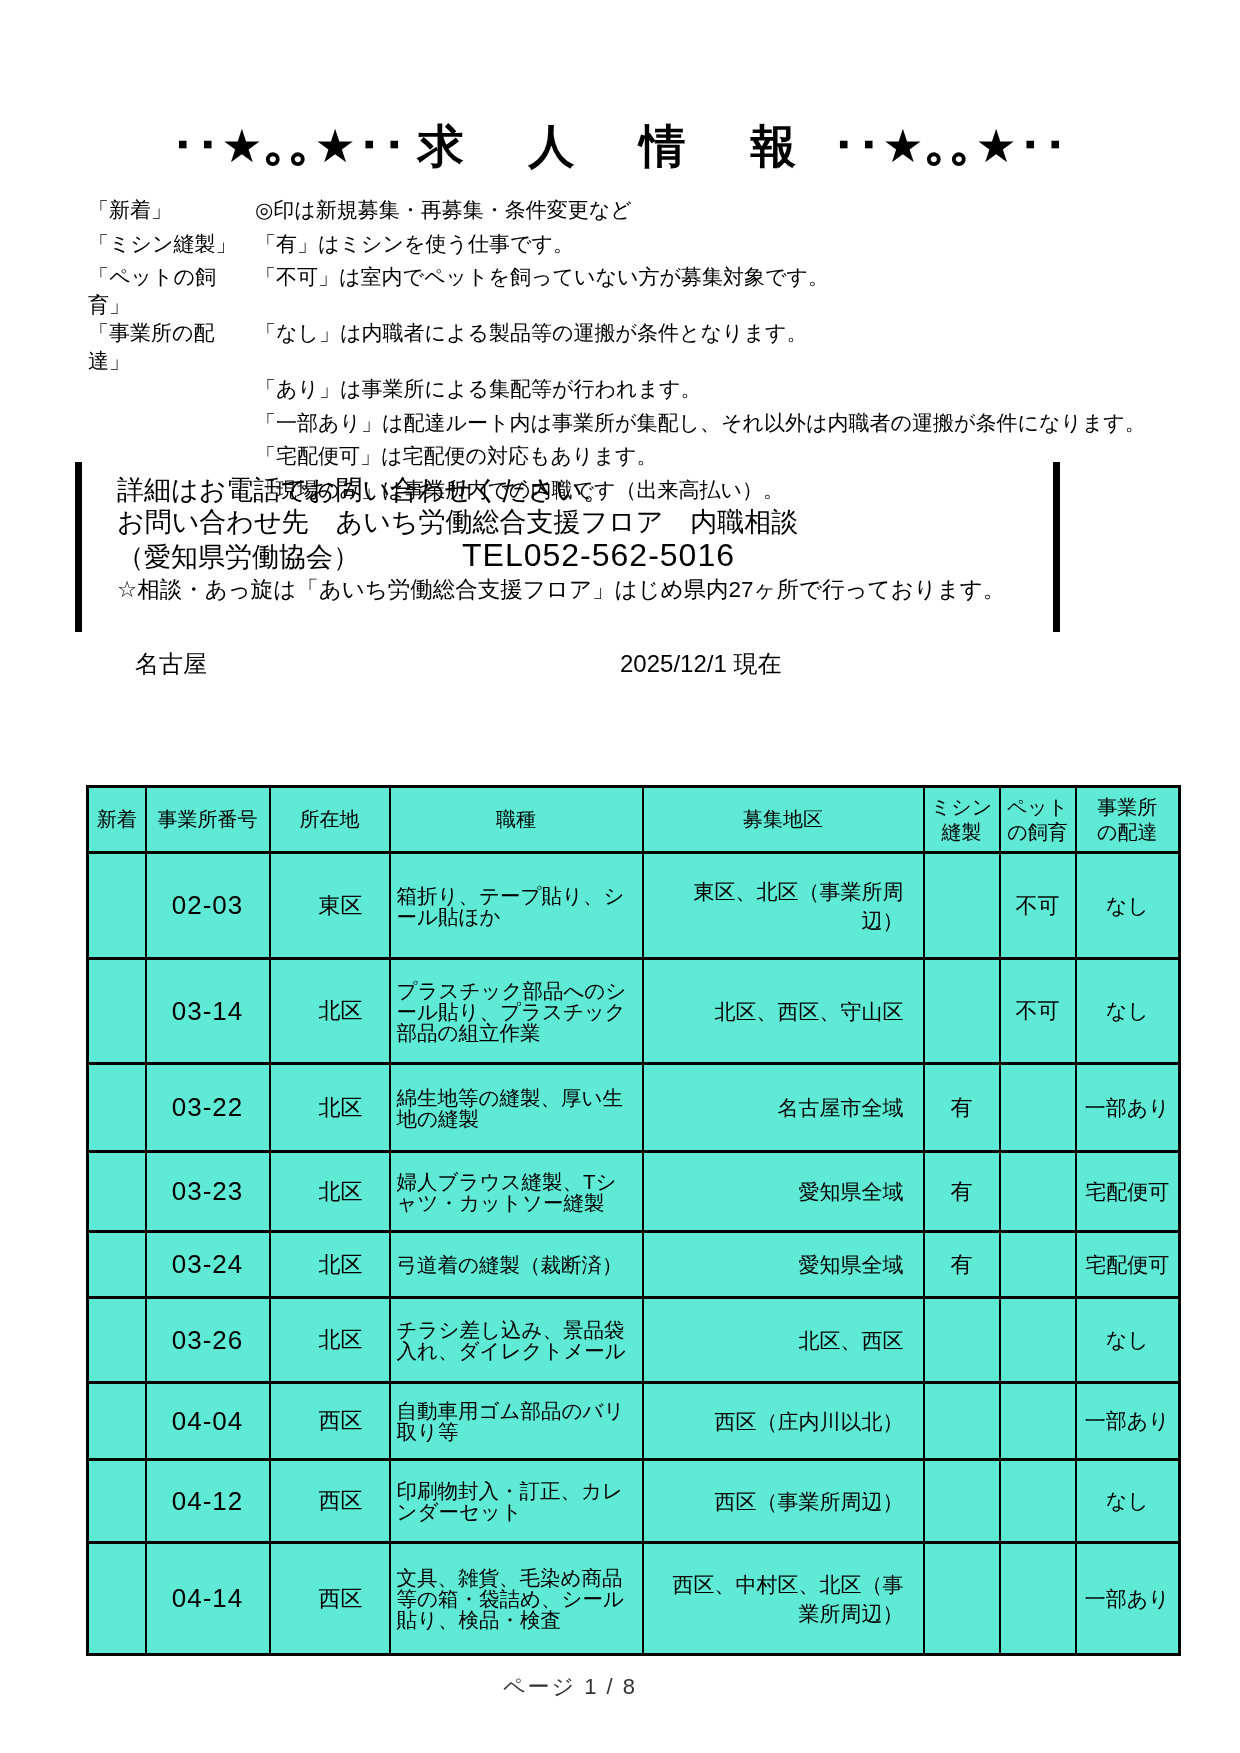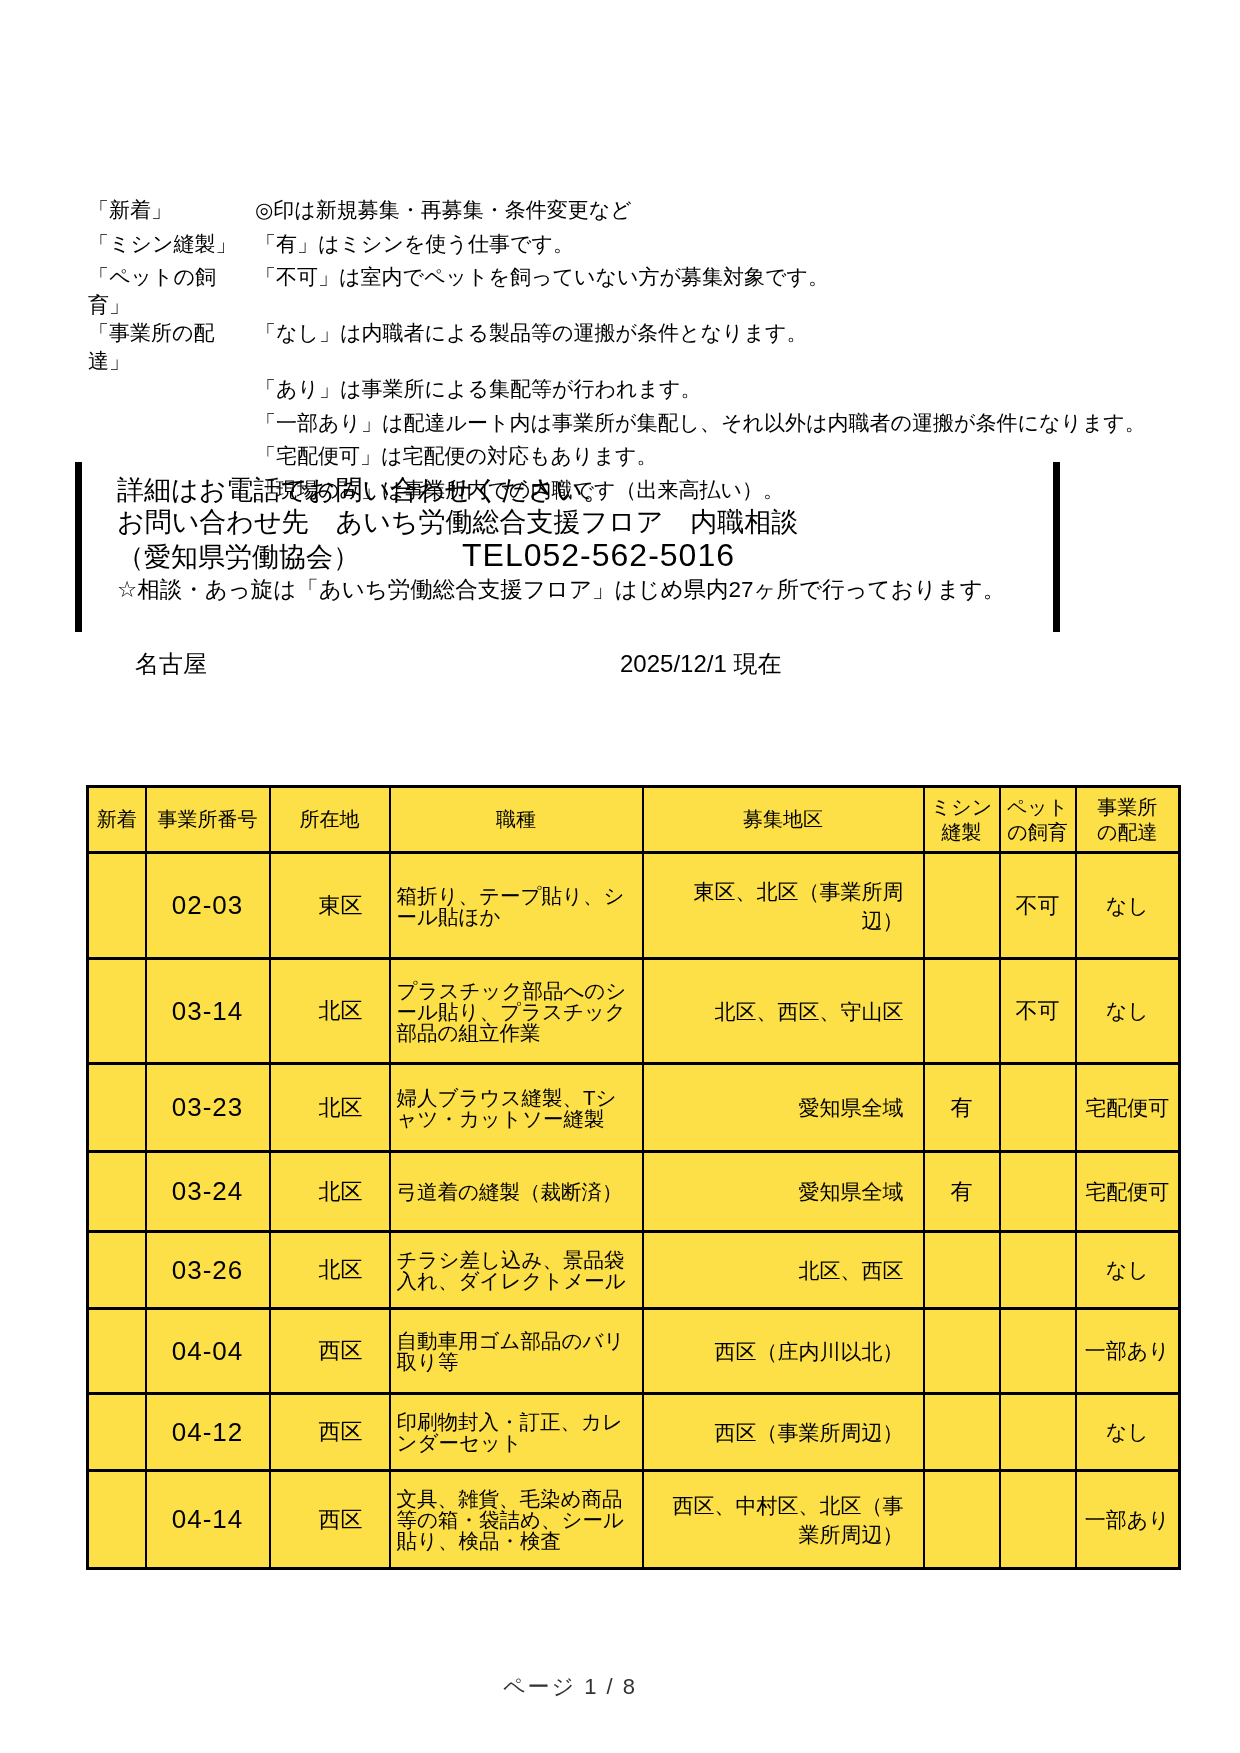--- a/index.html
+++ b/index.html
@@ -41,21 +41,21 @@
 
   
   .meta-row { position:absolute; top:648px; left:0; width:1240px; height:30px;padding-left:8px; }
   .meta-region { position:absolute; left:135px; font-size:24px; }
   .meta-date   { position:absolute; left:620px; font-size:24px; }
 
   
   table.jobs {
     position:absolute; top:785px; left:86px;
     border-collapse:collapse; table-layout:fixed;
-    width:1094px; background:#fde047;
+    width:1094px; background:#5eead4;
   }
   table.jobs th, table.jobs td {
     border:2px solid #000;
     border-top-width:3px; border-bottom-width:3px;
     overflow:hidden;
   }
   table.jobs { border:3px solid #000; }
   thead th {
     font-weight:normal; font-size:20px; text-align:center; vertical-align:middle;
     white-space:pre-line; line-height:25px; height:66px;
@@ -87,20 +87,23 @@
   .footer {
     position:absolute; top:1672px; left:0; width:1140px;
     text-align:center; font-size:22px; color:#333; letter-spacing:2px;
   }
 </style>
 </head>
 <body>
 
 <div class="page">
 
+  <div class="title">
+    <span class="deco">･･★｡｡★･･</span><span class="main">求 人 情 報</span><span class="deco">･･★｡｡★･･</span>
+  </div>
 
   <div class="legend">
     <div class="legend-row">
       <div class="legend-term">「新着」</div>
       <div class="legend-desc">◎印は新規募集・再募集・条件変更など</div>
     </div>
     <div class="legend-row">
       <div class="legend-term">「ミシン縫製」</div>
       <div class="legend-desc">「有」はミシンを使う仕事です。</div>
     </div>
@@ -187,20 +190,30 @@
     <td class="c-no">03-14</td>
     <td class="c-loc">北区</td>
     <td class="c-job">プラスチック部品へのシール貼り、プラスチック部品の組立作業</td>
     <td class="c-area">北区、西区、守山区</td>
     <td class="c-sew"></td>
     <td class="c-pet">不可</td>
     <td class="c-del">なし</td>
   </tr>
         <tr>
     <td class="c-new"></td>
+    <td class="c-no">03-22</td>
+    <td class="c-loc">北区</td>
+    <td class="c-job">綿生地等の縫製、厚い生地の縫製</td>
+    <td class="c-area">名古屋市全域</td>
+    <td class="c-sew">有</td>
+    <td class="c-pet"></td>
+    <td class="c-del">一部あり</td>
+  </tr>
+        <tr>
+    <td class="c-new"></td>
     <td class="c-no">03-23</td>
     <td class="c-loc">北区</td>
     <td class="c-job">婦人ブラウス縫製、Tシャツ・カットソー縫製</td>
     <td class="c-area">愛知県全域</td>
     <td class="c-sew">有</td>
     <td class="c-pet"></td>
     <td class="c-del">宅配便可</td>
   </tr>
         <tr>
     <td class="c-new"></td>

